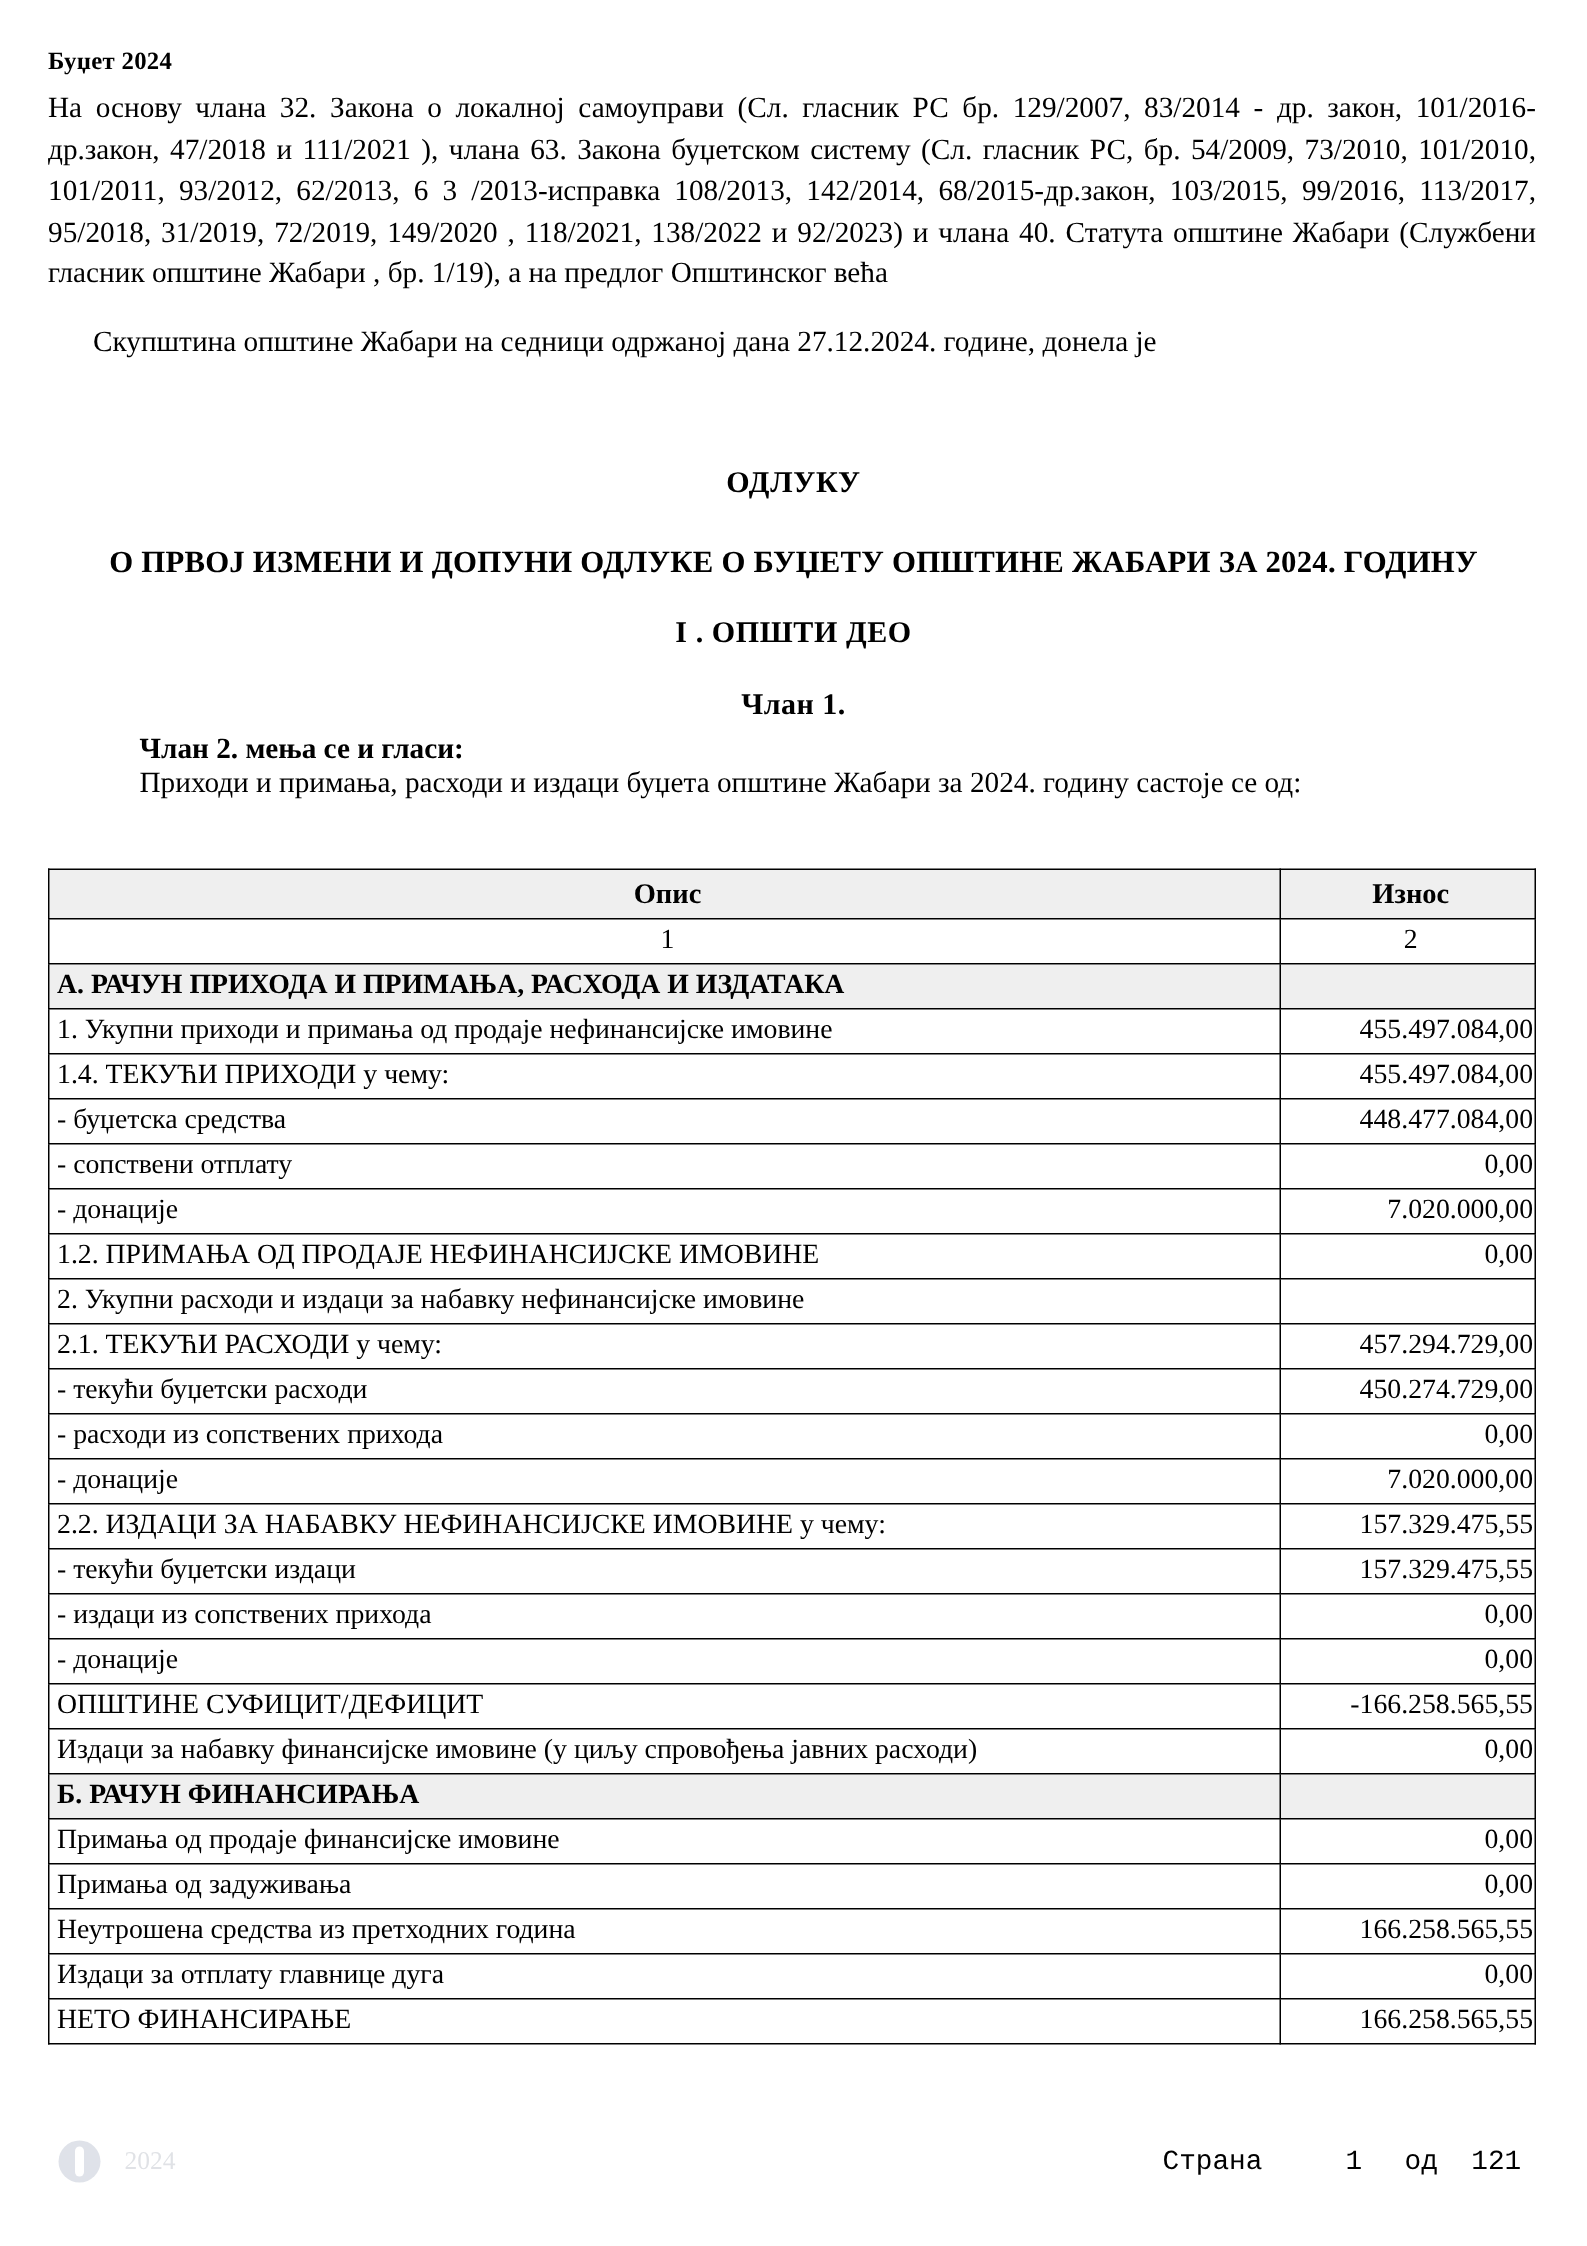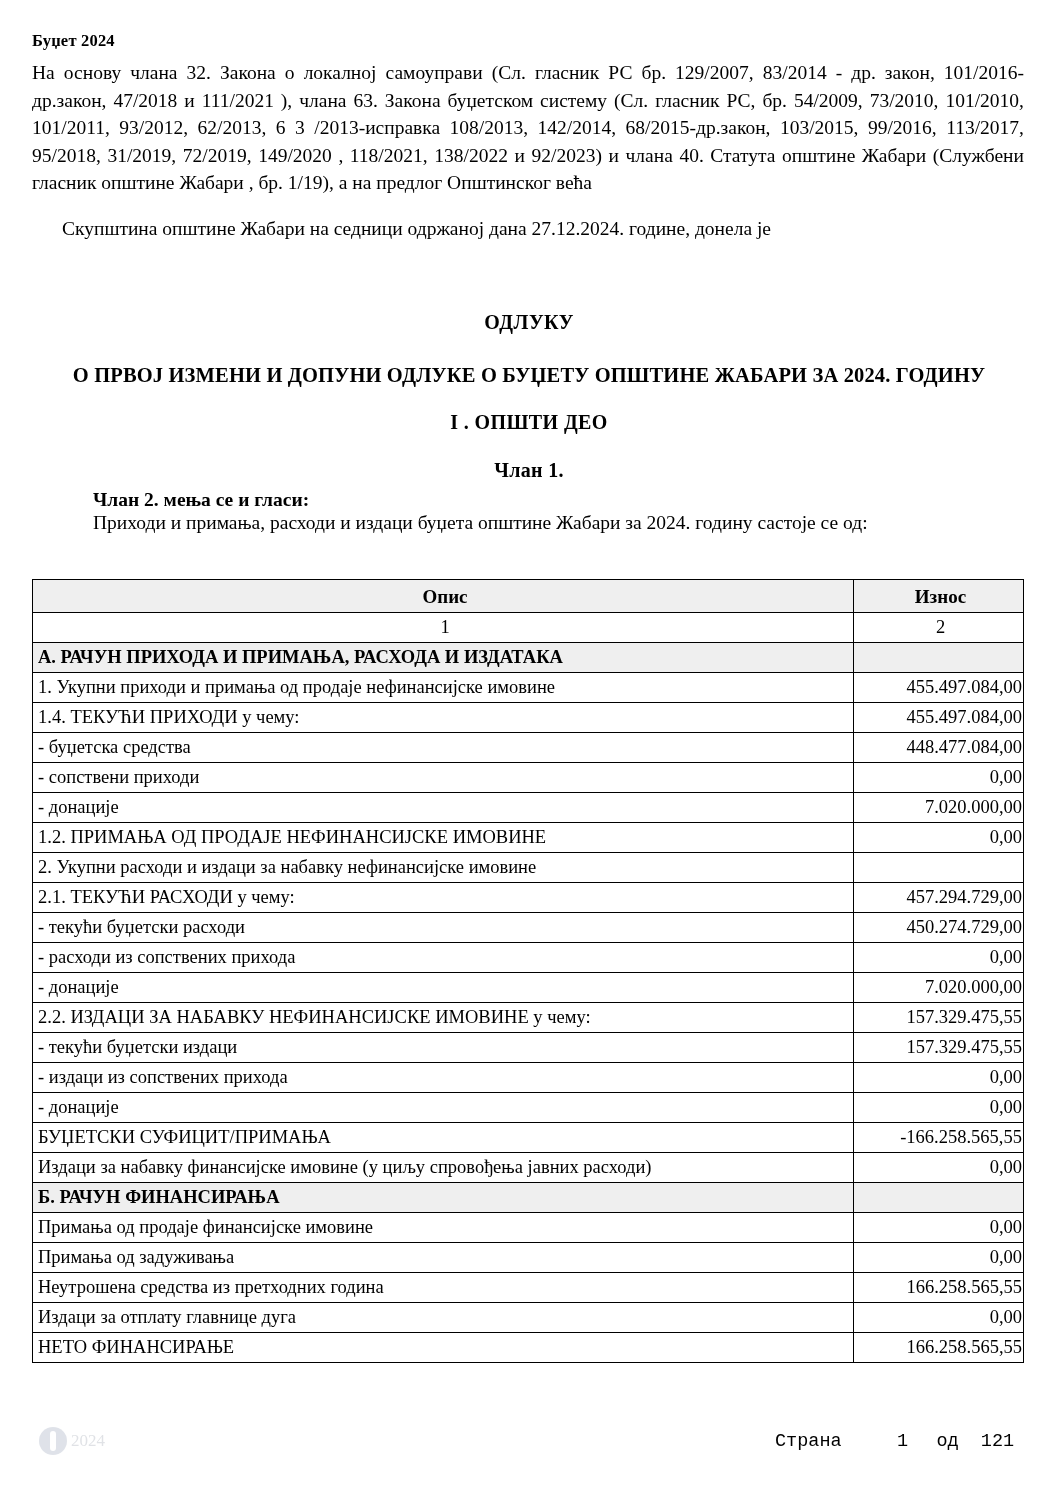--- a/index.html
+++ b/index.html
@@ -122,21 +122,21 @@
     font-weight: bold;
   }
 
   
   .footer-logo {
     position: absolute;
     left: 39px;
     top: 1427px;
     display: flex;
     align-items: center;
-    gap: 4px;
+    gap: 16px;
     opacity: 0.30;
   }
   .logo-circle {
     width: 28px;
     height: 28px;
     border-radius: 50%;
     background: #98a2b8;
     position: relative;
     display: inline-block;
   }
@@ -218,21 +218,21 @@
           </tr>
           <tr>
             <td>1.4. ТЕКУЋИ ПРИХОДИ у чему:</td>
             <td class="num">455.497.084,00</td>
           </tr>
           <tr>
             <td>- буџетска средства</td>
             <td class="num">448.477.084,00</td>
           </tr>
           <tr>
-            <td>- сопствени приходи</td>
+            <td>- сопствени отплату</td>
             <td class="num">0,00</td>
           </tr>
           <tr>
             <td>- донације</td>
             <td class="num">7.020.000,00</td>
           </tr>
           <tr>
             <td>1.2. ПРИМАЊА ОД ПРОДАЈЕ НЕФИНАНСИЈСКЕ ИМОВИНЕ</td>
             <td class="num">0,00</td>
           </tr>
@@ -266,21 +266,21 @@
           </tr>
           <tr>
             <td>- издаци из сопствених прихода</td>
             <td class="num">0,00</td>
           </tr>
           <tr>
             <td>- донације</td>
             <td class="num">0,00</td>
           </tr>
           <tr>
-            <td>БУЏЕТСКИ СУФИЦИТ/ПРИМАЊА</td>
+            <td>ОПШТИНЕ СУФИЦИТ/ДЕФИЦИТ</td>
             <td class="num">-166.258.565,55</td>
           </tr>
           <tr>
             <td>Издаци за набавку финансијске имовине (у циљу спровођења јавних расходи)</td>
             <td class="num">0,00</td>
           </tr>
           <tr class="section">
             <td>Б. РАЧУН ФИНАНСИРАЊА</td>
             <td class="num"></td>
           </tr>

